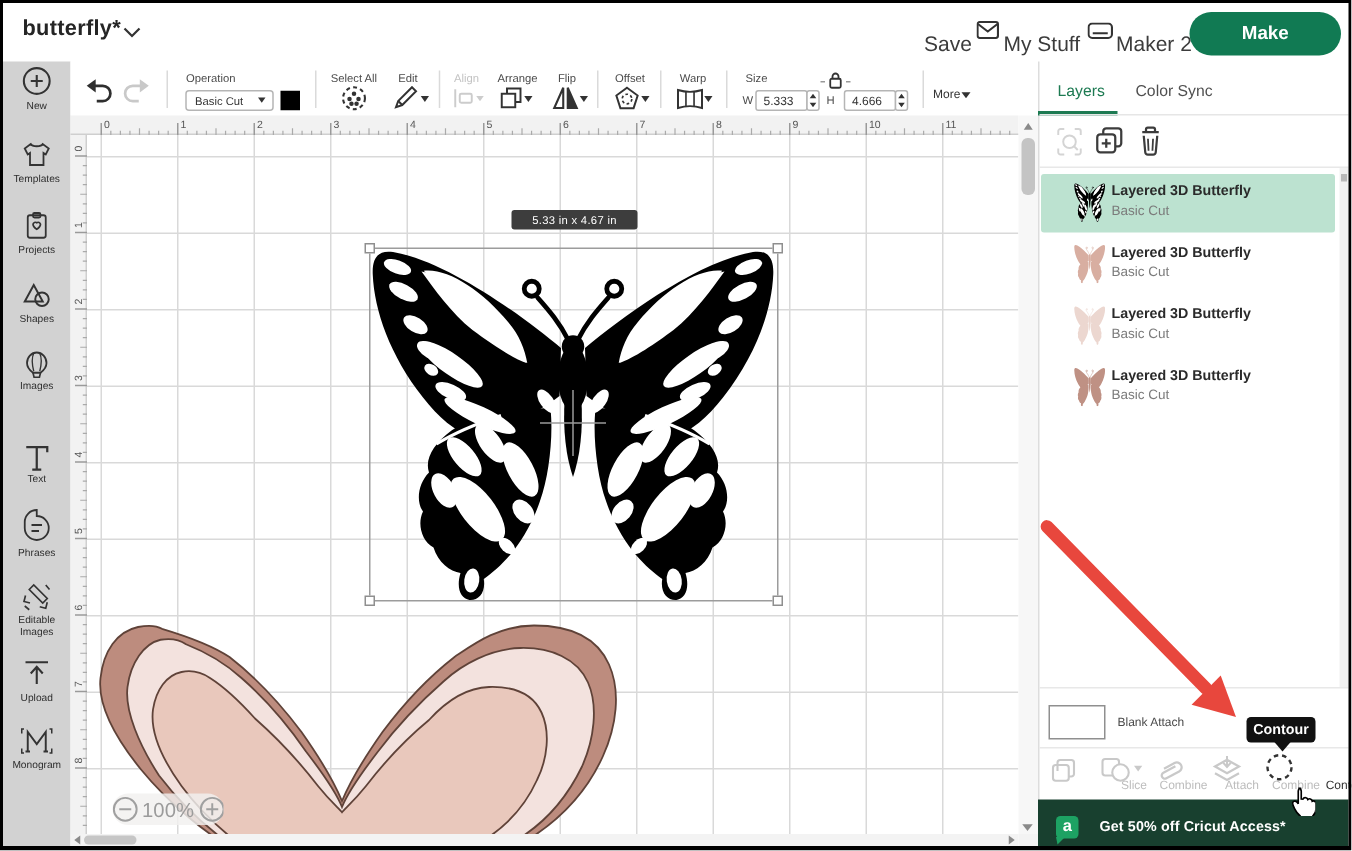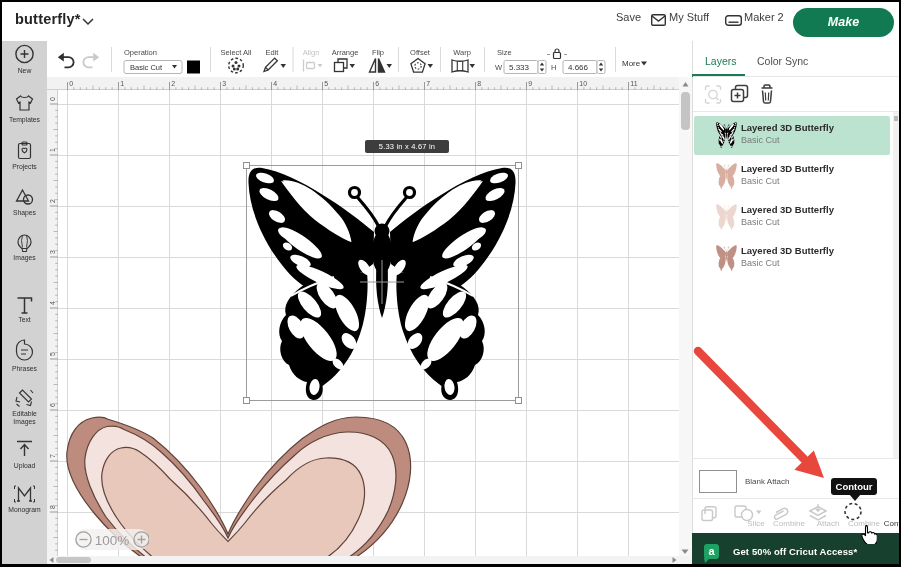--- a/index.html
+++ b/index.html
@@ -4,34 +4,34 @@
 <style>
   * { margin:0; padding:0; box-sizing:border-box; }
   html,body { width:901px; height:567px; overflow:hidden; }
   body { position:relative; font-family:"Liberation Sans", sans-serif; background:#fff; }
   .abs { position:absolute; }
   
   #frame { left:0; top:0; width:901px; height:567px; border:2px solid #000; border-bottom-width:3px; z-index:99; pointer-events:none; }
   
   #topbar { left:2px; top:2px; width:897px; height:39px; background:#fff; }
   #title { left:15px; top:11px; font-size:14.5px; font-weight:700; color:#252525; letter-spacing:0.2px; }
-  .topright { top:11px; font-size:11px; color:#3c3c3c; }
-  #makebtn { left:793px; top:8px; width:101px; height:29px; background:#117a53; border-radius:15px; color:#fff; font-size:12.5px; font-weight:700; text-align:center; line-height:29px;font-style:italic; }
+  .topright { top:21px; font-size:14px; color:#3c3c3c; }
+  #makebtn { left:793px; top:8px; width:101px; height:29px; background:#117a53; border-radius:15px; color:#fff; font-size:12.5px; font-weight:700; text-align:center; line-height:29px; }
   
   #sidebar { left:2px; top:41px; width:45px; height:523px; background:#d2d2d2; }
   
   #toolbar { left:47px; top:41px; width:645px; height:36px; background:#fff; }
   
   #hruler { left:47px; top:77px; width:632px; height:13px; background:#f2f2f2; border-bottom:1px solid #cfcfcf; }
   #vruler { left:47px; top:90px; width:11px; height:466px; background:#f2f2f2; border-right:1px solid #cfcfcf; }
   #canvas { left:58px; top:90px; width:621px; height:466px; background:#fff; }
   
   #selbox { left:246px; top:165px; width:273px; height:236px; border:1px solid #9c9c9c; }
   .handle { position:absolute; width:7px; height:7px; background:#fff; border:1px solid #8f8f8f; }
-  #sizetip { left:341px; top:140px; width:84px; height:13px; background:#3d3d3d; border-radius:2px; color:#fff; font-size:7.5px; text-align:center; line-height:13px; letter-spacing:0.2px;margin-left:24px; }
+  #sizetip { left:341px; top:140px; width:84px; height:13px; background:#3d3d3d; border-radius:2px; color:#fff; font-size:7.5px; text-align:center; line-height:13px; letter-spacing:0.2px; }
   
   #vscroll { left:679px; top:77px; width:13px; height:479px; background:#f7f7f7; }
   #vthumb { left:681px; top:92px; width:9px; height:38px; background:#c4c4c4; border-radius:4px; }
   #hscroll { left:47px; top:556px; width:632px; height:8px; background:#f3f3f3; }
   #hthumb { left:56px; top:557px; width:35px; height:6px; background:#c6c6c6; border-radius:3px; }
   #scorner { left:679px; top:556px; width:13px; height:8px; background:#f3f3f3; }
   
   #zoompill { left:75px; top:529px; width:74px; height:21px; background:rgba(242,240,239,0.82); border-radius:11px; }
   
   #rpanel { left:692px; top:41px; width:207px; height:523px; background:#fff; border-left:1px solid #ddd; }

